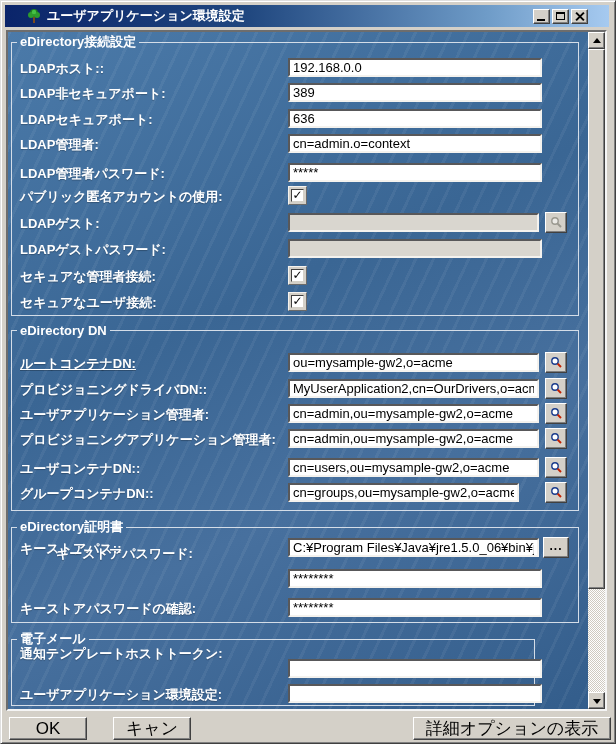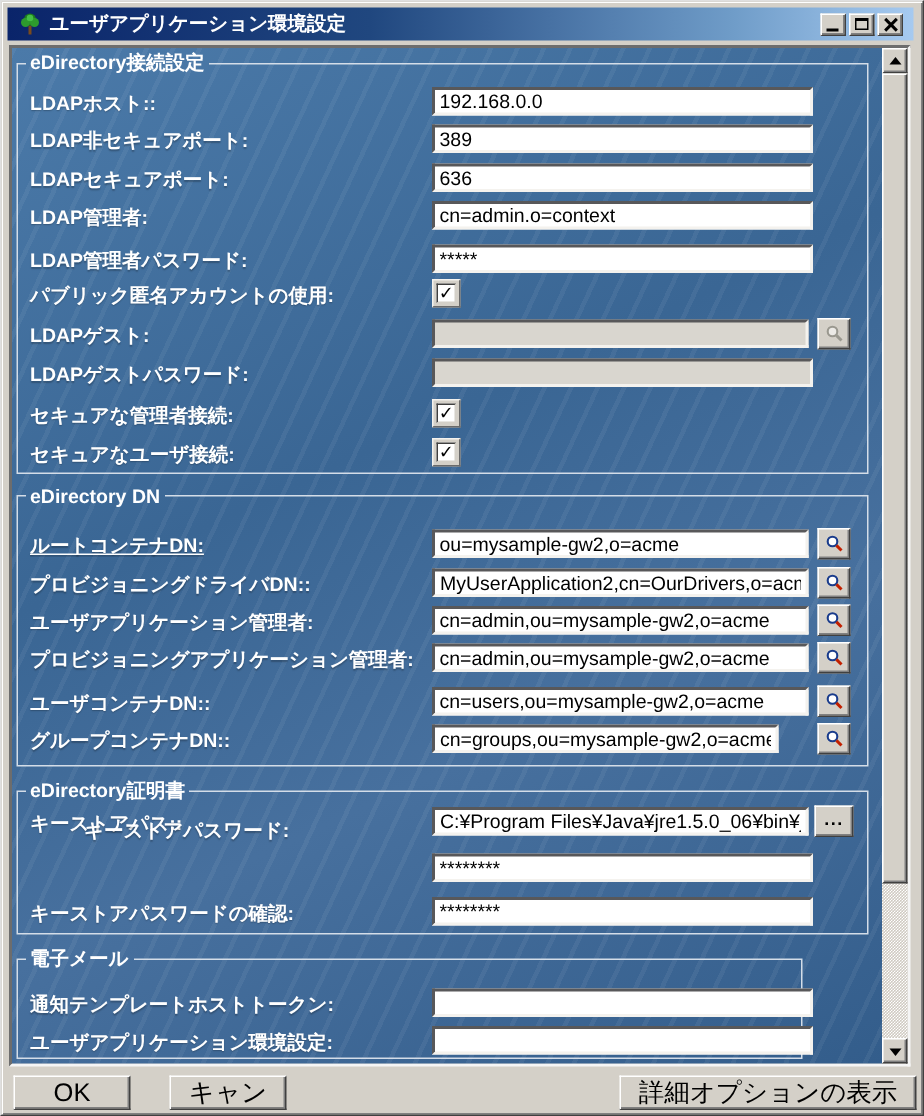--- a/index.html
+++ b/index.html
@@ -4,21 +4,21 @@
 <style>
   * { margin:0; padding:0; box-sizing:border-box; }
   html,body { width:616px; height:744px; font-family:"Liberation Sans","DejaVu Sans",sans-serif; }
   .window { position:relative; width:616px; height:744px; background:#d4d0c8;
     border:1px solid #404040; border-top-color:#dfdfdf; border-left-color:#dfdfdf;
     box-shadow: inset 1px 1px 0 #fff, inset -1px -1px 0 #808080; overflow:hidden; }
 
   
   .titlebar { position:absolute; left:4px; top:4px; width:604px; height:22px;
     background:linear-gradient(90deg,#0a246a 0%,#20477f 40%,#6f9cc8 80%,#a6caf0 100%);
-    display:flex; align-items:center; padding:0 7px; }
+    display:flex; align-items:center; padding:0 21px; }
   .app-icon { width:16px; height:16px; flex:0 0 16px; }
   .title-text { color:#ffffff; font-weight:bold; font-size:13px; margin-left:5px;
     flex:1 1 auto; white-space:nowrap; overflow:hidden; }
   .tb-btn { width:17px; height:15px; margin-left:2px; background:#d4d0c8;
     border:1px solid; border-color:#ffffff #404040 #404040 #ffffff;
     box-shadow: inset -1px -1px 0 #808080; position:relative; cursor:pointer; }
   .glyph-min { position:absolute; left:3px; bottom:2px; width:8px; height:2px; background:#000; }
   .glyph-max { position:absolute; left:3px; top:2px; width:9px; height:8px;
     border:1px solid #000; border-top-width:2px; }
   .glyph-close { position:absolute; left:2px; top:1px; width:11px; height:11px; }
@@ -231,21 +231,21 @@
       <span class="lbl" style="top:513px;margin-left:36px;">キーストアパスワード:</span>
       <input class="tf" style="left: 280px; top: 537px; width: 254px;" value="********">
 
       <span class="lbl" style="top:568px;">キーストアパスワードの確認:</span>
       <input class="tf" style="left: 280px; top: 566px; width: 254px;" value="********">
 
       <fieldset class="fs" style="left:3px; top:598px; width:524px; height:76px;">
         <legend>電子メール</legend>
       </fieldset>
 
-      <span class="lbl" style="top:629px;">通知テンプレートホストトークン:</span>
+      <span class="lbl" style="top:613px;">通知テンプレートホストトークン:</span>
       <input class="tf" style="left: 280px; top: 627px; width: 254px;" value="">
 
       <span class="lbl" style="top:654px;">ユーザアプリケーション環境設定:</span>
       <input class="tf" style="left: 280px; top: 652px; width: 254px;" value="">
 
     </div>
 
     <div class="scrollbar" style="position:absolute; right:0; top:0;">
       <div class="sb-btn" style="top:0;">
           <span class="arr arr-up"></span>

